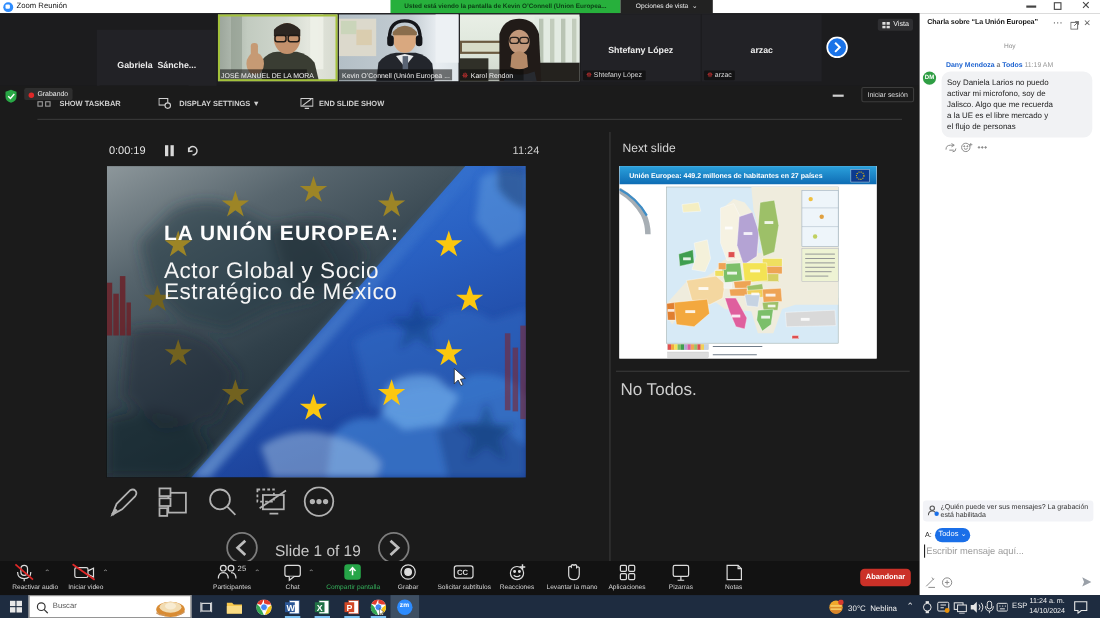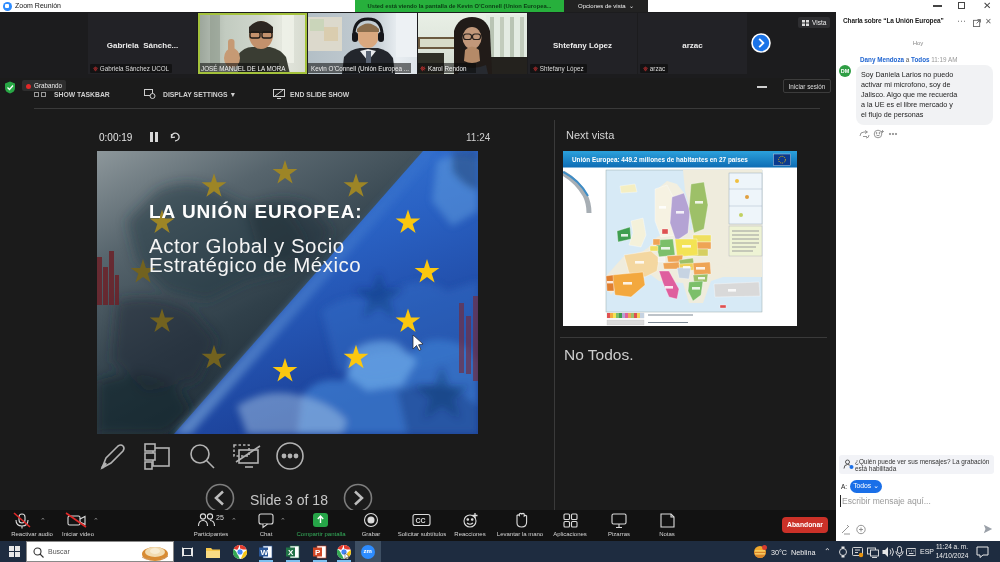--- a/index.html
+++ b/index.html
@@ -17,21 +17,21 @@
   <div class="abs" style="left:15px;top:2px;font-size:7px;color:#111;">Zoom Reunión</div>
   <div class="abs" style="left:355px;top:0;width:209px;height:12px;background:#27b03c;color:#0a3d14;font-size:5.8px;font-weight:bold;line-height:12px;text-align:center;white-space:nowrap;overflow:hidden;">Usted está viendo la pantalla de Kevin O’Connell (Union Europea...</div>
   <div class="abs" style="left:564px;top:0;width:84px;height:12px;background:#222;color:#eee;font-size:6px;line-height:12px;text-align:center;white-space:nowrap;">Opciones de vista &nbsp;⌄</div>
   <div class="abs" style="left:933px;top:5px;width:9px;height:1.5px;background:#444;"></div>
   <div class="abs" style="left:958px;top:2px;width:7px;height:7px;border:1.2px solid #444;"></div>
   <div class="abs" style="left:983px;top:1px;font-size:10px;color:#444;line-height:10px;">✕</div>
 </div>
 
 <div class="abs" id="strip" style="left:0;top:12px;width:836px;height:66px;background:#1c1c1e;">
 
-  <div class="abs" style="left:88px;top:1px;width:109px;height:61px;background:#222226;">
+  <div class="abs" style="left:88px;top:15px;width:109px;height:61px;background:#222226;">
     <div class="abs" style="left:0;top:28px;width:109px;text-align:center;font-size:8px;font-weight:bold;color:#ececec;">Gabriela&nbsp; Sánche...</div>
     <div class="abs" style="left:2px;top:51px;height:9px;background:rgba(15,15,15,.75);border-radius:1px;padding:0 3px;font-size:6.3px;line-height:9px;color:#ddd;white-space:nowrap;"><span style="color:#d33;">⛯</span> Gabriela Sánchez UCOL</div>
   </div>
 
   <div class="abs" style="left:198px;top:1px;width:109px;height:61px;">
     <svg width="109" height="61" viewBox="0 0 109 61" style="display:block">
       <defs>
         <linearGradient id="jbg" x1="0" y1="0" x2="1" y2="0">
           <stop offset="0" stop-color="#9aa499"></stop>
               <stop offset="0.25" stop-color="#c2cbc0"></stop>
@@ -259,21 +259,21 @@
     </g>
 
     <text x="52" y="67" font-family="Liberation Sans,sans-serif" font-size="19" font-weight="bold" letter-spacing="1" fill="#fdfdfd">LA UNIÓN EUROPEA:</text>
     <text x="52" y="102" font-family="Liberation Sans,sans-serif" font-size="20.5" letter-spacing="0.5" fill="#f5f5f5">Actor Global y Socio</text>
     <text x="52" y="121" font-family="Liberation Sans,sans-serif" font-size="20.5" letter-spacing="0.5" fill="#f5f5f5">Estratégico de México</text>
 
     <path d="M316,184 L316,198 L319.5,194.5 L322,199.5 L324,198.5 L321.5,193.8 L326,193 Z" fill="#fff" stroke="#222" stroke-width="0.7"></path>
   </svg>
 </div>
 
-  <div class="abs" style="left:566px;top:51px;font-size:11px;color:#d4d4d4;">Next vista</div>
+  <div class="abs" style="left:566px;top:51px;font-size:11px;color:#d4d4d4;">Next slide</div>
   <div class="abs" id="thumbbox" style="left:563px;top:73px;width:234px;height:175px;background:#fff;">
   <svg width="234" height="175" viewBox="0 0 234 175" style="display:block">
     <defs>
       <linearGradient id="thdr" x1="0" y1="0" x2="0" y2="1">
         <stop offset="0" stop-color="#2ba1dc"></stop>
               <stop offset="1" stop-color="#0e6cb4"></stop>
       </linearGradient>
     </defs>
     <rect width="234" height="175" fill="#fff"></rect>
     <rect x="0" y="0" width="234" height="16.5" fill="url(#thdr)"></rect>
@@ -406,21 +406,21 @@
           </g>
     </g>
   </svg>
 
   <svg class="abs" style="left:205px;top:405px;" width="168" height="30" viewBox="0 0 168 30">
     <circle cx="15" cy="15" r="13.5" fill="none" stroke="#7d7d7d" stroke-width="1.6"></circle>
     <path d="M18,8.5 L11,15 L18,21.5" fill="none" stroke="#bdbdbd" stroke-width="2.5"></path>
     <circle cx="153" cy="15" r="13.5" fill="none" stroke="#7d7d7d" stroke-width="1.6"></circle>
     <path d="M150,8.5 L157,15 L150,21.5" fill="none" stroke="#bdbdbd" stroke-width="2.5"></path>
   </svg>
-  <div class="abs" style="left:236px;top:414px;width:106px;text-align:center;font-size:14px;color:#c8c8c8;">Slide 3 of 18</div>
+  <div class="abs" style="left:236px;top:414px;width:106px;text-align:center;font-size:14px;color:#c8c8c8;">Slide 1 of 19</div>
 </div>
 
 <div class="abs" id="ztoolbar" style="left:0;top:510px;width:836px;height:31px;background:#121212;">
   <style>.zl{position:absolute;top:21px;font-size:6px;color:#d6d6d6;text-align:center;white-space:nowrap;}.car{position:absolute;top:7px;font-size:7px;color:#999;}</style>
   <svg class="abs" style="left:0;top:2px;" width="836" height="17" viewBox="0 0 836 17">
     <g stroke="#dcdcdc" stroke-width="1.1" fill="none">
 
       <rect x="19" y="2" width="6" height="9" rx="3"></rect>
           <path d="M16,8 q0,6 6,6 q6,0 6,-6 M22,14 L22,16.5"></path>
           <line x1="14" y1="1" x2="30" y2="15" stroke="#e02828" stroke-width="1.6"></line>

